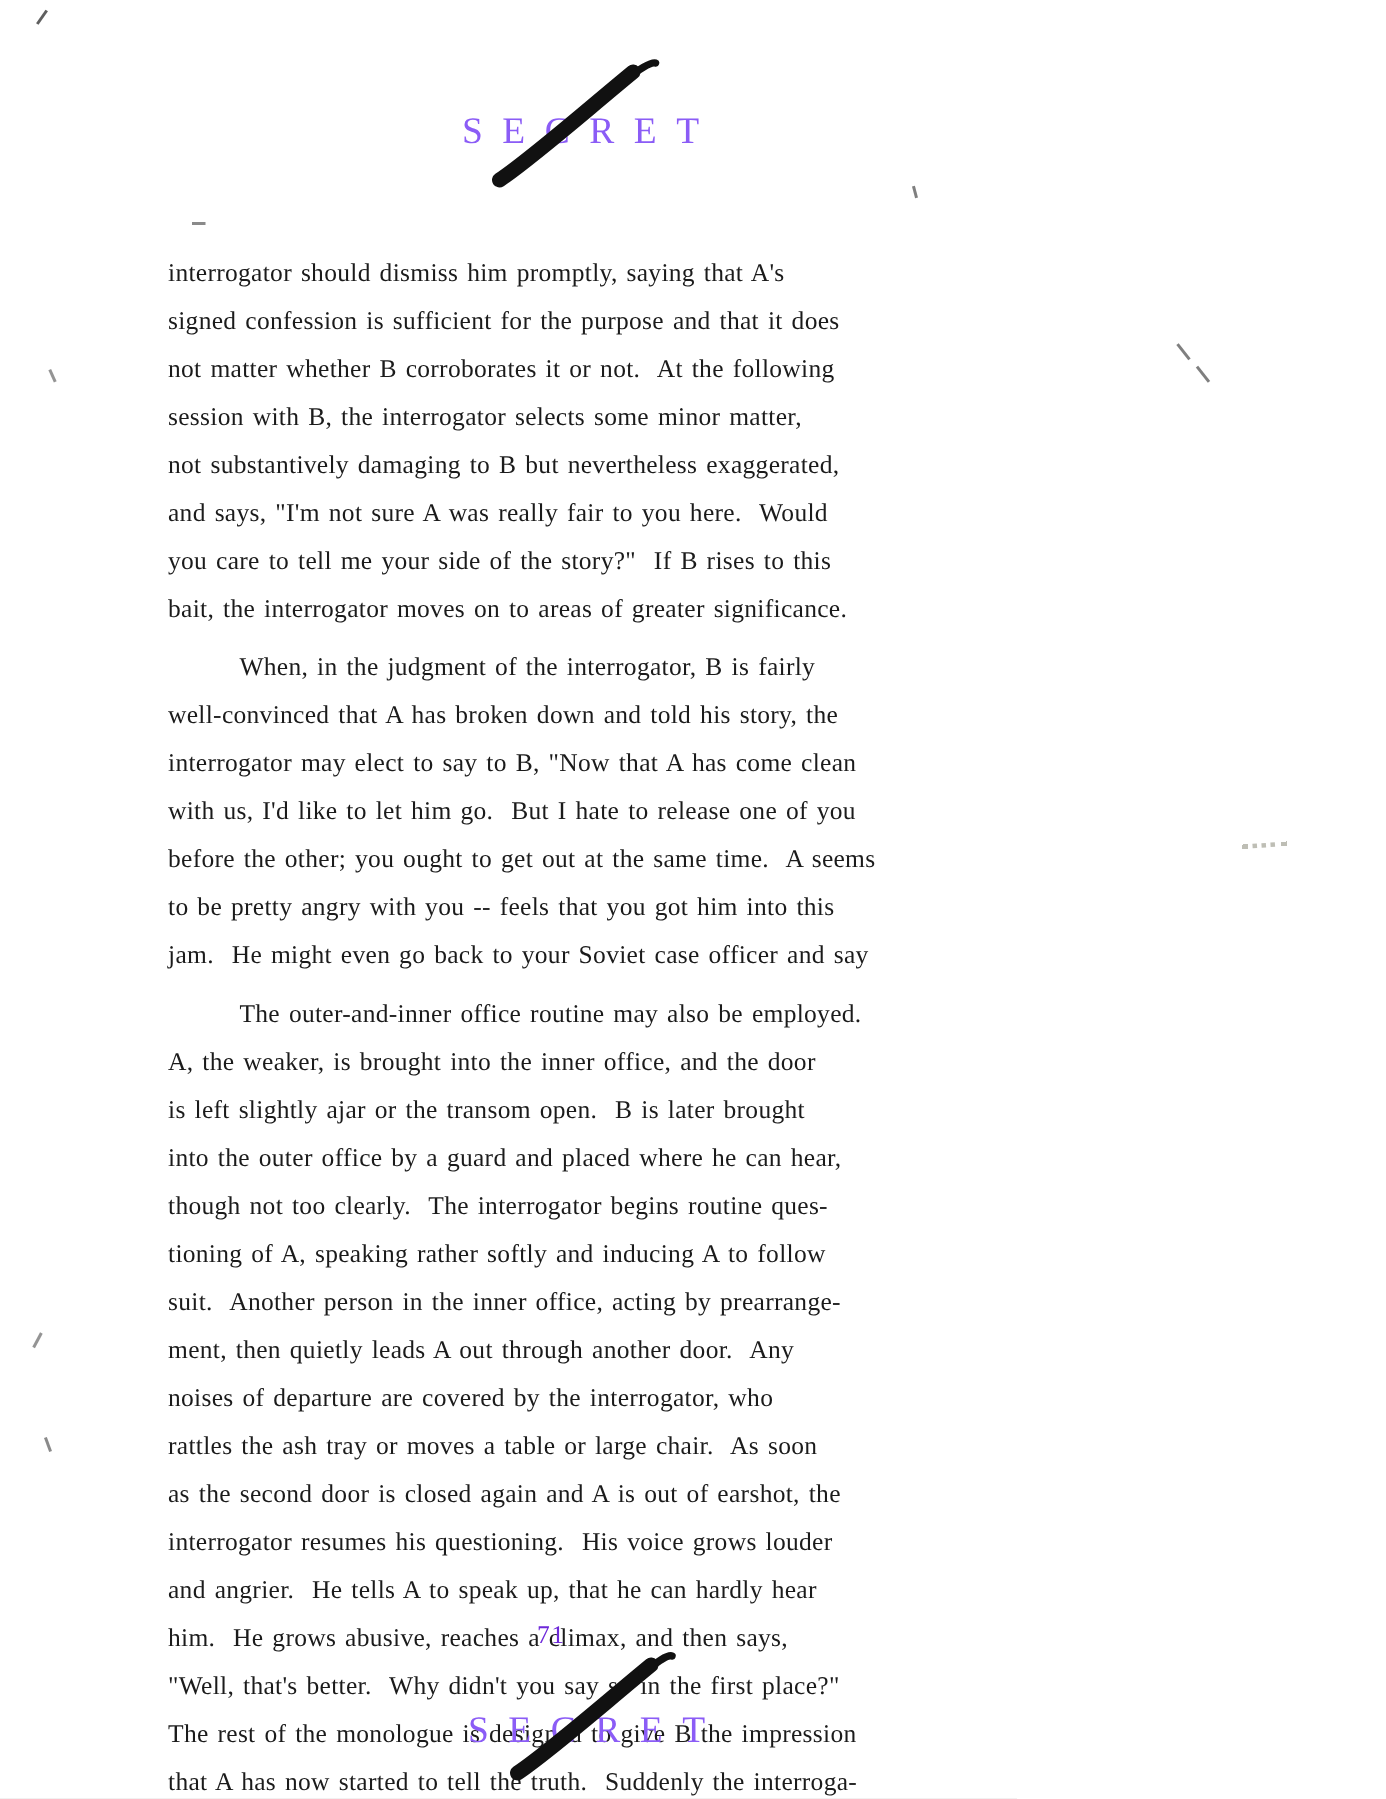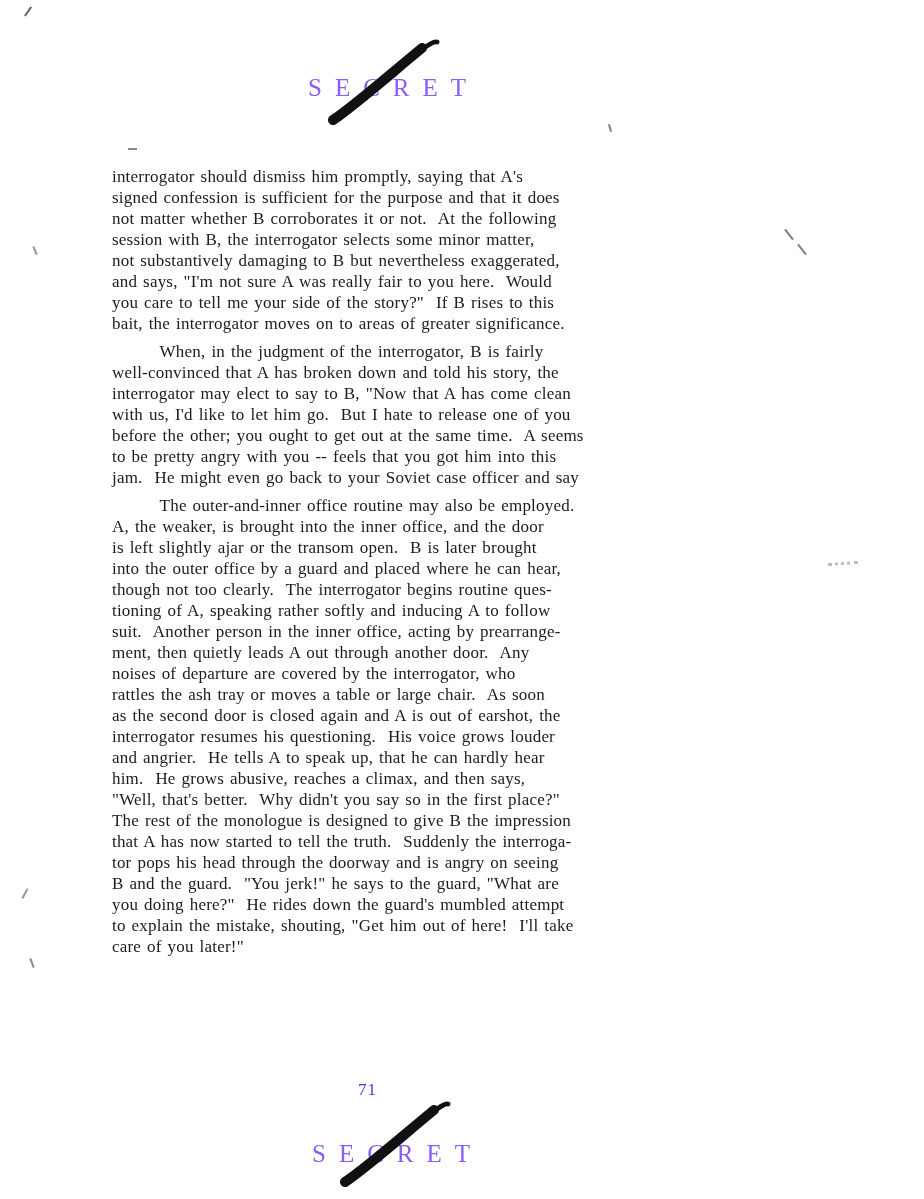--- a/index.html
+++ b/index.html
@@ -36,21 +36,21 @@
   .body-text {
     position: absolute;
     left: 112px;
     top: 166px;
     width: 700px;
   }
   .body-text p {
     margin: 0 0 7px 0;
     font-family: "Liberation Serif", serif;
     font-size: 17px;
-    line-height: 21px;
+    line-height: 32px;
     letter-spacing: 0.2px;
     word-spacing: 1.5px;
     white-space: pre-wrap;
     color: #1b1b1b;
   }
   
   .page-number {
     position: absolute;
     left: 358px;
     top: 1080px;

